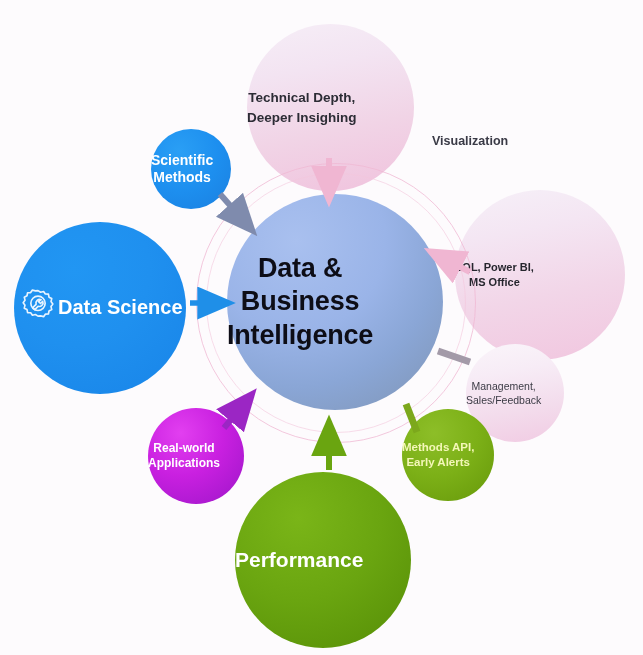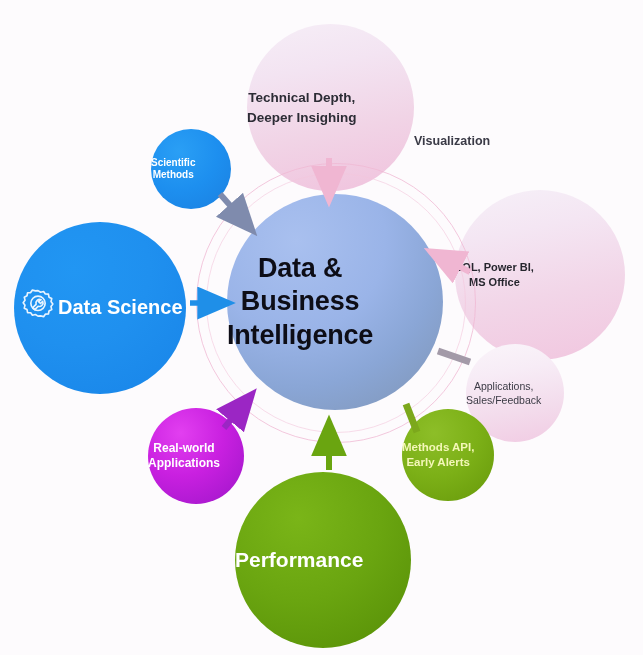--- a/index.html
+++ b/index.html
@@ -40,21 +40,21 @@
     z-index:5;
   }
   #ds-node .inner{display:flex;align-items:center;padding-left:4px;}
   #ds-node .label{font-size:20px;font-weight:bold;color:#ffffff;}
 
   #sci-node{
     left:151px;top:129px;width:80px;height:80px;
     background:radial-gradient(circle at 35% 28%, #2a9ff5 0%, #1d8fef 50%, #1a7fe0 100%);
     z-index:5;
   }
-  #sci-node .label{font-size:10px;font-weight:bold;color:#ffffff;line-height:1.25;}
+  #sci-node .label{font-size:14px;font-weight:bold;color:#ffffff;line-height:1.25;}
 
   #rwa-node{
     left:148px;top:408px;width:96px;height:96px;
     background:radial-gradient(circle at 34% 26%, #e23ff0 0%, #c920e0 45%, #9c15c8 100%);
     z-index:5;
   }
   #rwa-node .label{font-size:12px;font-weight:bold;color:#ffffff;line-height:1.25;}
 
   #mgmt-node{
     left:235px;top:472px;width:176px;height:176px;
@@ -86,21 +86,21 @@
 
   #perf-node{
     left:466px;top:344px;width:98px;height:98px;
     background:linear-gradient(170deg, #faf5fa 0%, #f7ecf6 30%, #f3dcec 66%, #f1cbe3 100%);
     z-index:3;
   }
   #perf-node .label{font-size:10.5px;color:#3c3c46;line-height:1.35;}
 
   
   #viz-label{
-    position:absolute;left:414px;top:134px;
+    position:absolute;left:432px;top:134px;
     font-size:12.5px;font-weight:bold;color:#3a3a46;z-index:7;white-space:nowrap;
   }
 
   
   #arrows{position:absolute;left:0;top:0;width:643px;height:655px;z-index:8;pointer-events:none;}
 
   .gear-icon{flex:0 0 auto;}
 </style>
 </head>
 <body style="background: rgb(253, 251, 253);">
@@ -111,21 +111,21 @@
     <span class="label">Technical Depth,
 Deeper Insighing</span>
   </div>
 
   <div class="node" id="sql-node">
     <span class="label">SQL, Power BI,
 MS Office</span>
   </div>
 
   <div class="node" id="perf-node">
-    <span class="label">Applications,
+    <span class="label">Management,
 Sales/Feedback</span>
   </div>
 
   <div id="ring"></div>
   <div id="ring-inner"></div>
 
   <div class="node" id="center-node">
     <span class="label">Data &amp;
 Business
 Intelligence</span>

